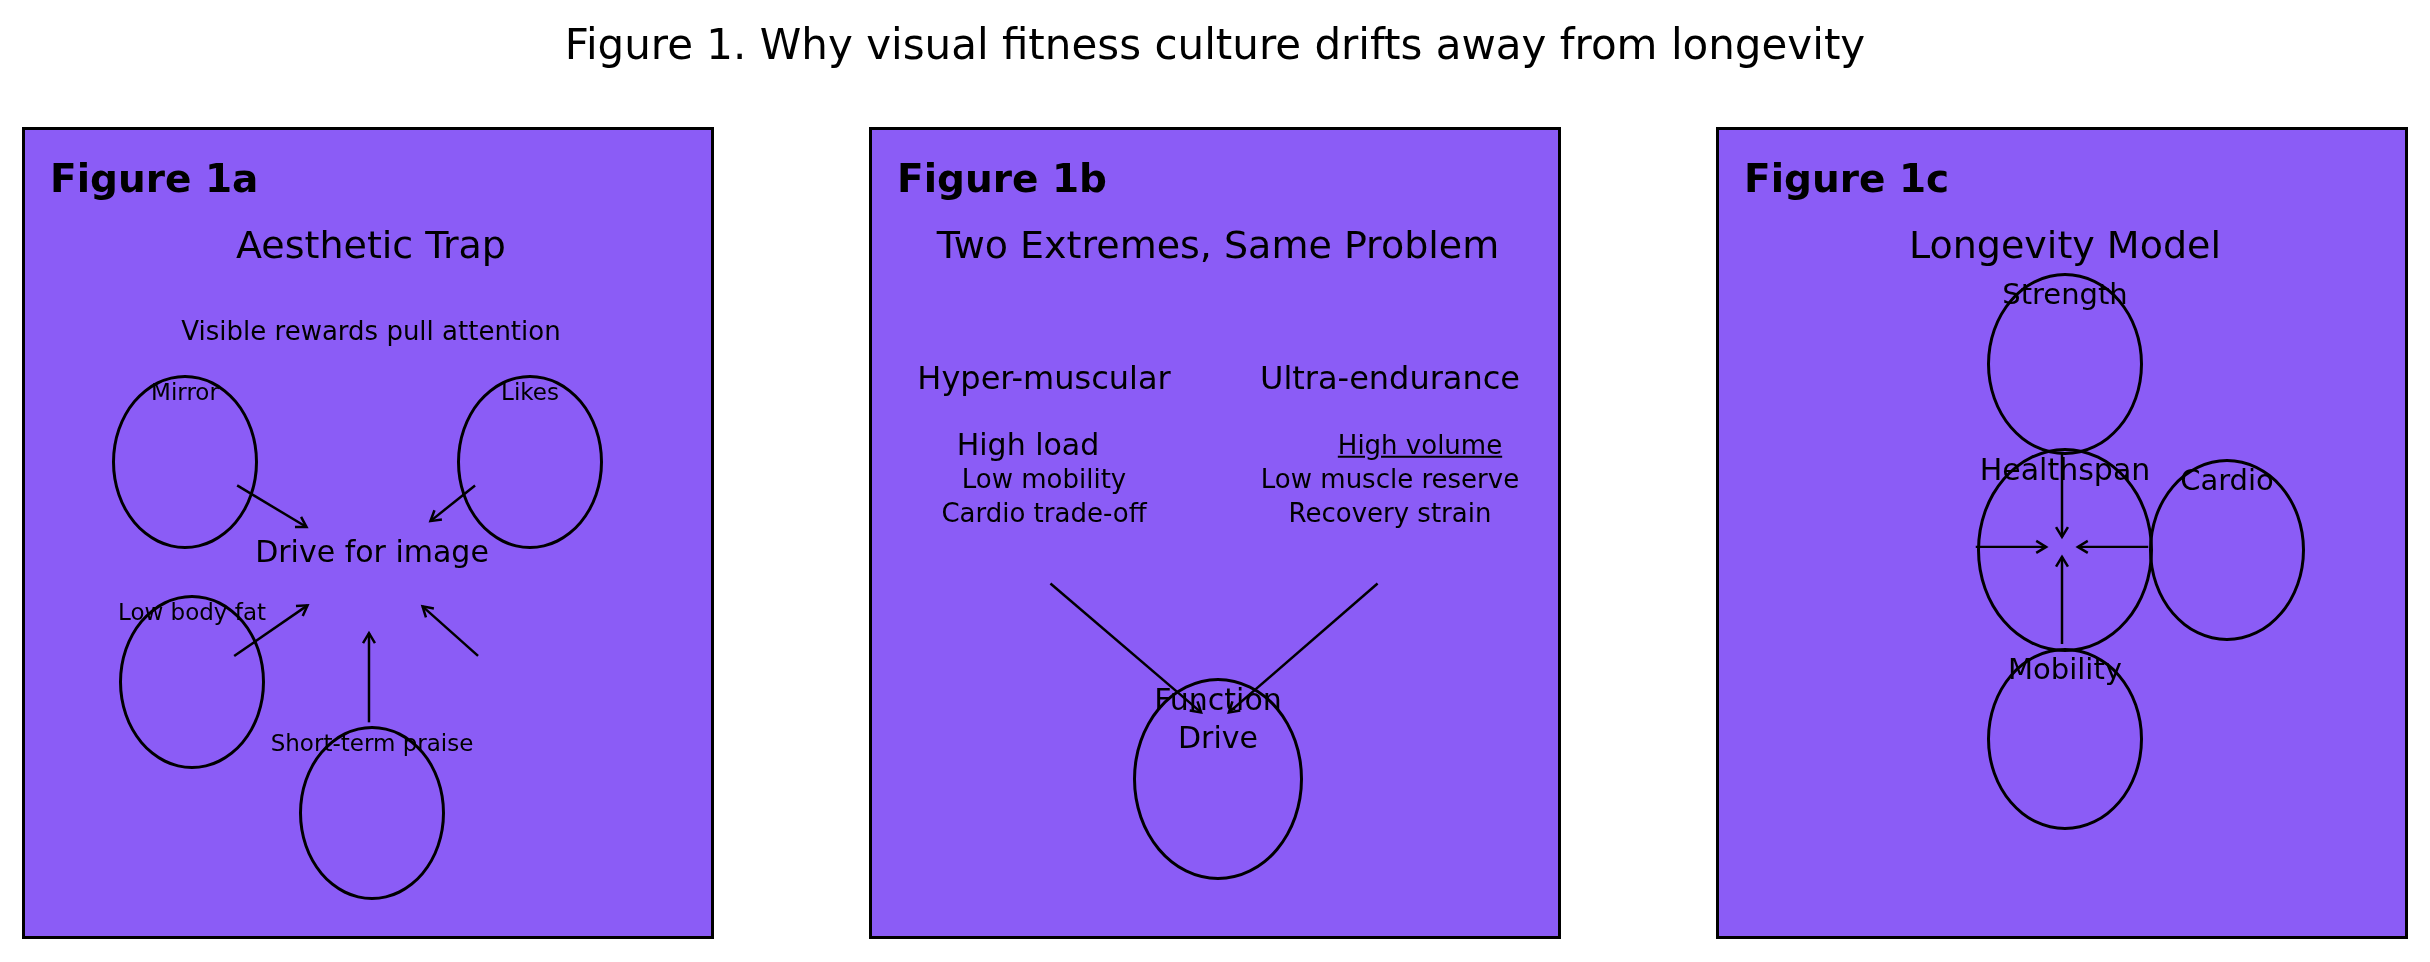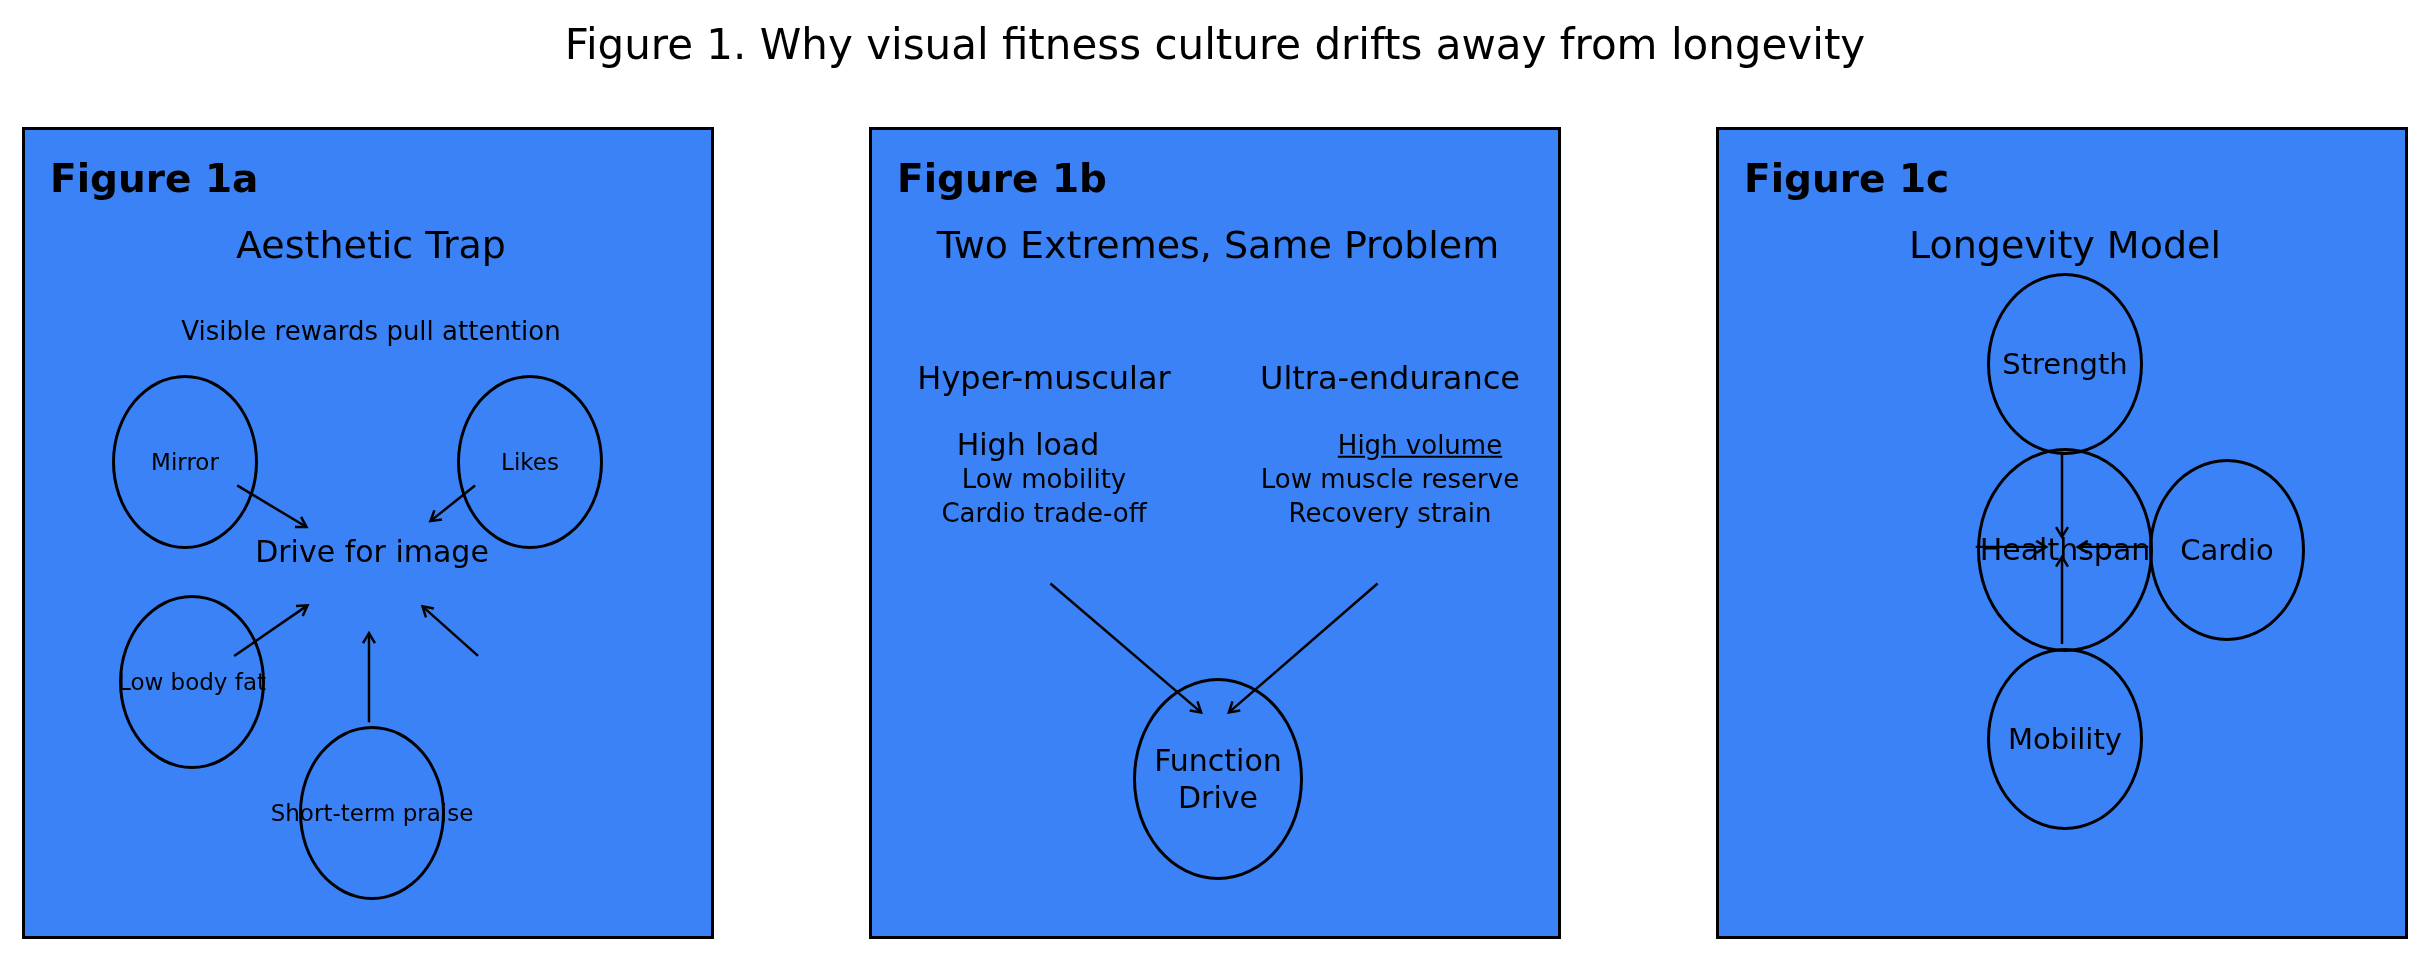--- a/index.html
+++ b/index.html
@@ -17,33 +17,33 @@
     position:absolute;
     transform:translate(-50%,-50%);
     text-align:center;
     white-space:nowrap;
     line-height:1.25;
   }
   .panel {
     position:absolute; top:127px;
     width:692px; height:812px;
     border:3px solid #000;
-    background:#3b82f6;
+    background:#8b5cf6;
   }
   .panel-label {
     position:absolute; left:25px; top:26px;
     font-size:39px; font-weight:bold;
     white-space:nowrap;
   }
   .ellipse {
     position:absolute;
     border:3px solid #000;
     border-radius:50%;
     background:transparent;
-    display:flex; align-items:center; justify-content:center;
+    display:flex; justify-content:center;
     text-align:center;
     line-height:1.25;
   }
   .ellipse .lbl { display:inline-block; }
   .nowrap { white-space:nowrap; }
   .arrows {
     position:absolute; left:0; top:0;
     width:100%; height:100%;
     pointer-events:none;
   }

